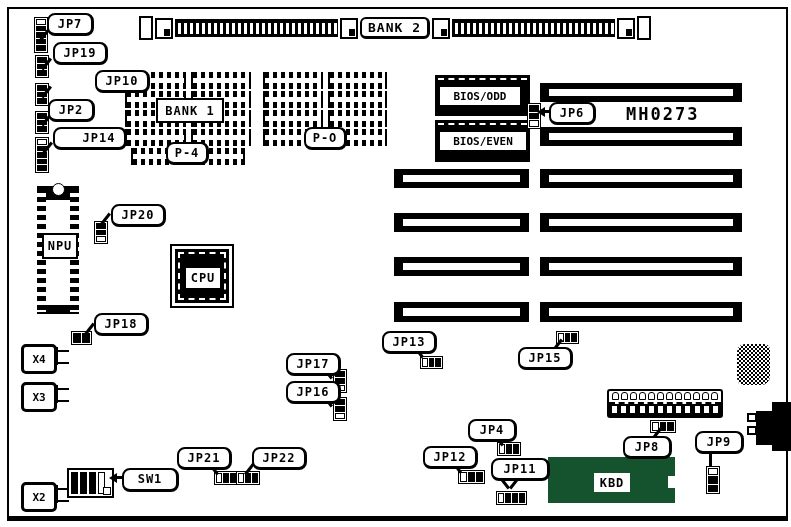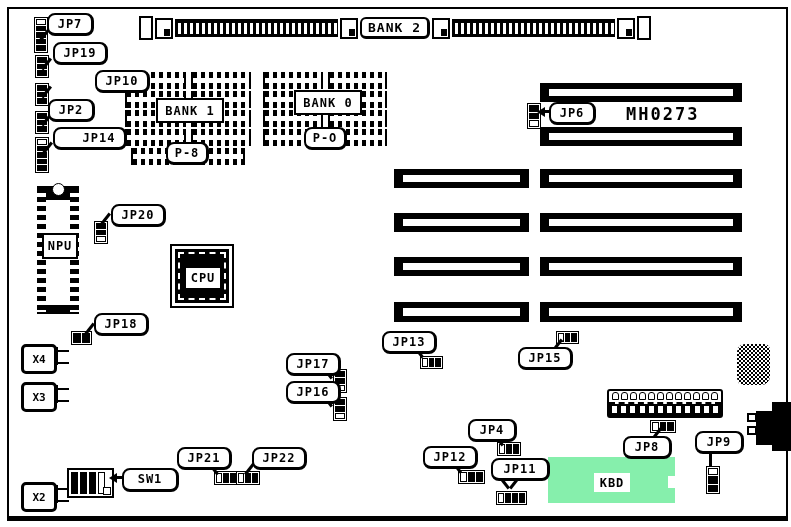--- a/index.html
+++ b/index.html
@@ -72,21 +72,21 @@
         background:#fff;display:flex;align-items:center;justify-content:center;
         font-weight:bold;font-size:11px;z-index:3;}
   .xbar{position:absolute;width:4px;height:18px;background:#000;}
   .xlead{position:absolute;width:11px;height:2px;background:#000;}
   
   .sw{position:absolute;border:2px solid #000;background:#fff;display:flex;gap:2px;padding:2px;}
   .sw .s{width:7px;background:#000;}
   .sw .s.o{background:#fff;outline:1px solid #000;outline-offset:-1px;}
   .swdot{position:absolute;width:6px;height:6px;background:#fff;border:1px solid #000;}
   
-  .kbd{position:absolute;background:#86efac;}
+  .kbd{position:absolute;background:#14532d;}
   .kbd .strip{position:absolute;background:#fff;display:flex;align-items:center;justify-content:center;
        font-weight:bold;font-size:12px;letter-spacing:1px;}
   .kbd .notch{position:absolute;background:#fff;}
   
   .pwr{position:absolute;border:2px solid #000;border-radius:3px;background:#fff;
        display:flex;flex-direction:column;}
   .pwr-top{flex:1;display:flex;justify-content:space-between;align-items:center;padding:1px 3px;
        border-bottom:2px dashed #000;}
   .pwr-top i{width:5px;height:6px;border:1px solid #000;border-radius:3px 3px 0 0;display:block;}
   .pwr-bot{flex:1.2;background:#000;display:flex;justify-content:space-between;align-items:center;padding:1px 3px;}
@@ -124,35 +124,42 @@
     <div class="dip"></div>
       <div class="dip"></div>
       <div class="dip"></div>
       <div class="dip"></div>
   </div>
   <div class="dipgrid" style="left:131px;top:148px;width:114px;">
     <div class="dip"></div>
       <div class="dip"></div>
   </div>
   <div class="box-sq" style="left:156px;top:98px;width:64px;height:21px;">BANK 1</div>
-  <div class="callout" style="left:166px;top:142px;width:30px;height:18px;">P-8</div>
+  <div class="callout" style="left:166px;top:142px;width:30px;height:18px;">P-4</div>
 
   <div class="dipgrid" style="left:263px;top:72px;width:124px;">
     <div class="dip"></div>
       <div class="dip"></div>
       <div class="dip"></div>
       <div class="dip"></div>
     <div class="dip"></div>
       <div class="dip"></div>
       <div class="dip"></div>
       <div class="dip"></div>
   </div>
-  <div class="box-sq" style="left:294px;top:90px;width:64px;height:21px;">BANK 0</div>
   <div class="callout" style="left:304px;top:127px;width:30px;height:18px;">P-O</div>
 
+  <div class="bios" style="left:435px;top:75px;width:95px;height:41px;">
+    <div class="dash"></div>
+    <div class="strip">BIOS/ODD</div>
+  </div>
+  <div class="bios" style="left:435px;top:120px;width:95px;height:42px;">
+    <div class="dash"></div>
+    <div class="strip" style="width:86px;">BIOS/EVEN</div>
+  </div>
 
   <div class="jv" style="left:527px;top:103px;width:10px;height:22px;">
     <i class="c"></i>
       <i class="c"></i>
       <i class="c o"></i>
   </div>
   <div class="arrowhead" style="left:537px;top:107px;"></div>
   <div class="arrowline" style="left:543px;top:110px;width:8px;"></div>
   <div class="callout" style="left:549px;top:102px;width:34px;height:18px;">JP6</div>
   <div class="code" style="left:615px;top:104px;">MH0273</div>

